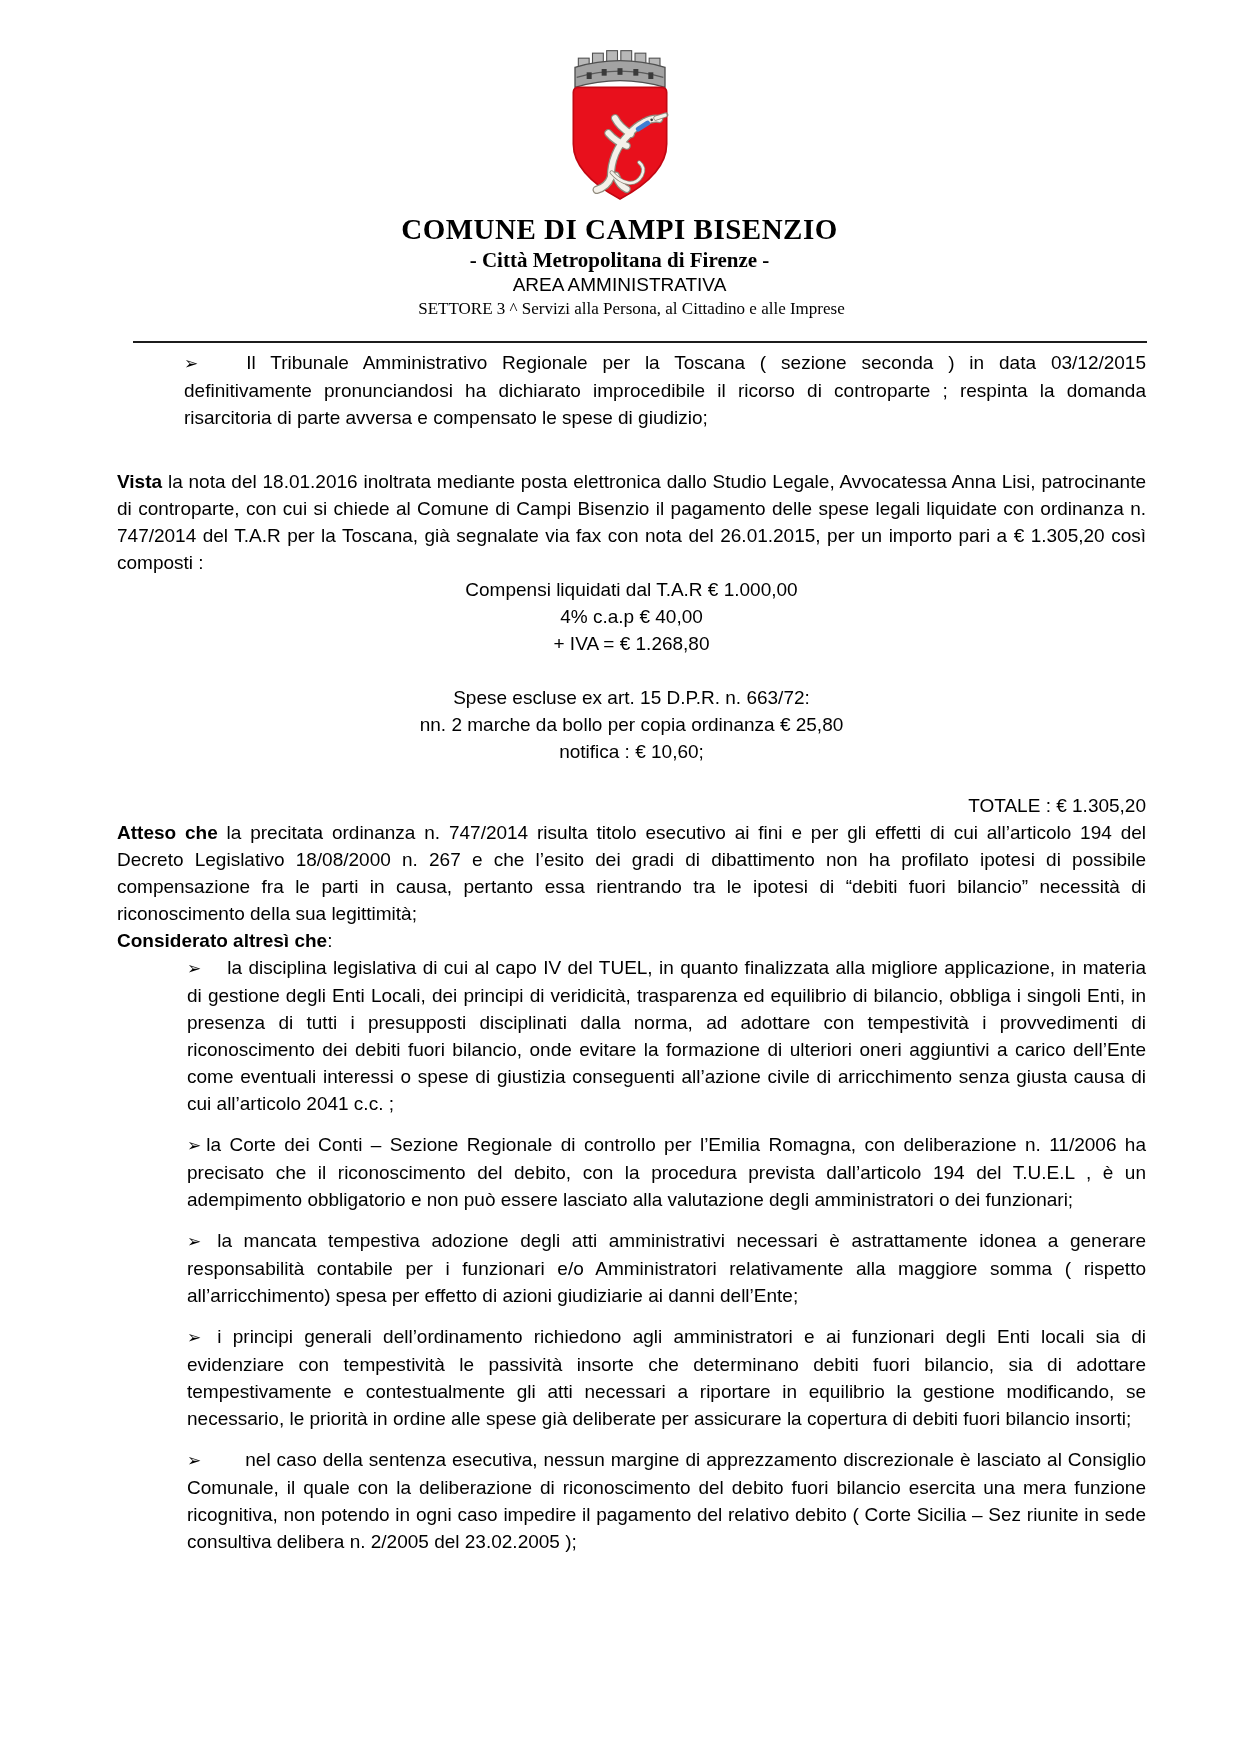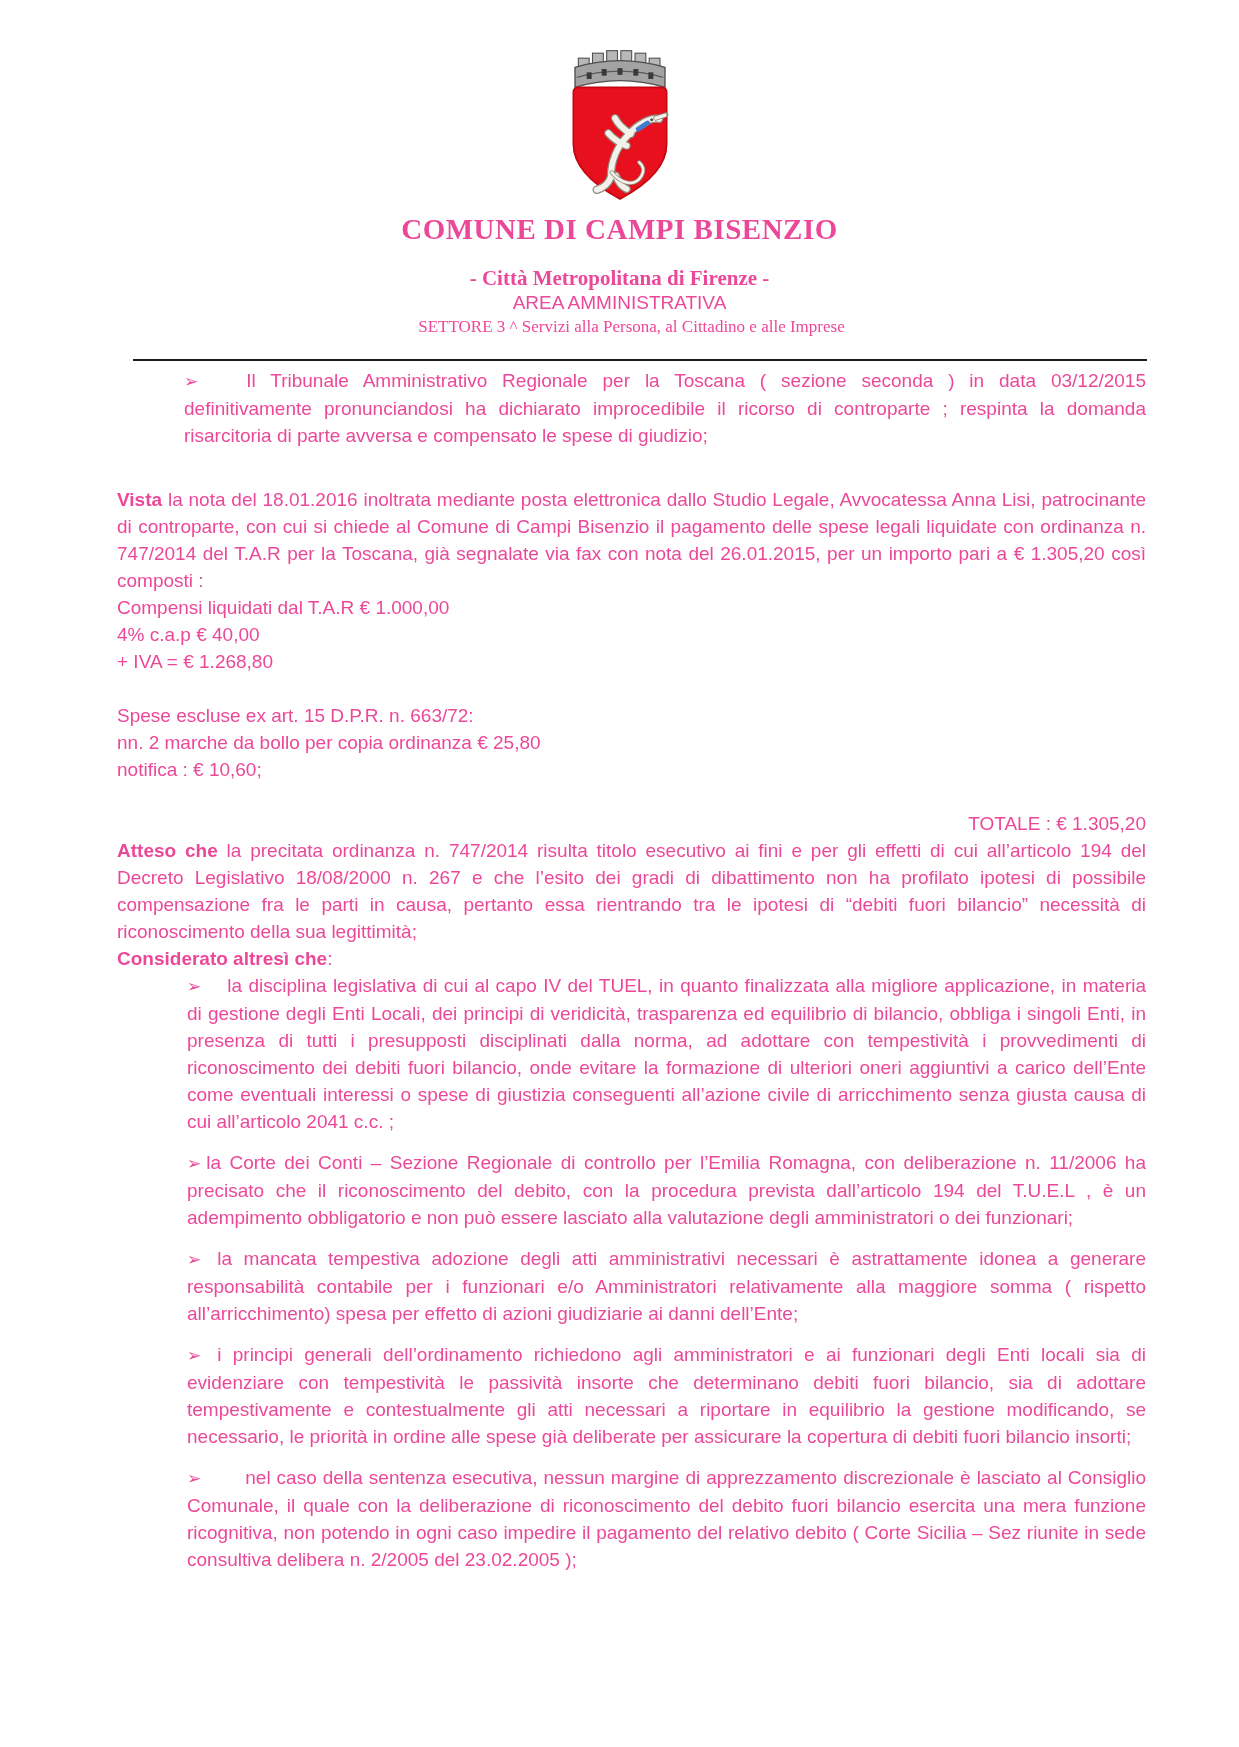--- a/index.html
+++ b/index.html
@@ -1,35 +1,35 @@
 <!DOCTYPE html>
 <html><head>
 <meta charset="utf-8">
 <style>
   html,body{margin:0;padding:0;background:#e9e9e9;}
   .page{
     position:relative;
     width:1239px;height:1747px;
     margin:0 auto;
     background:#ffffff;
-    color:#ec4899;
+    color:#000000;
     font-family:"Liberation Sans","DejaVu Sans",sans-serif;
     overflow:hidden;
   }
   
   .header{ text-align:center; padding-top:40px; }
   .crest{ display:block; margin:0 auto; }
   .title{
     font-family:"Liberation Serif","DejaVu Serif",serif;
     font-weight:bold; font-size:29px; letter-spacing:.5px;
     margin-top:6px; line-height:1.1;
   }
   .subtitle{
     font-family:"Liberation Serif","DejaVu Serif",serif;
-    font-weight:bold; font-size:21px; line-height:1.2; margin-top:20px;
+    font-weight:bold; font-size:21px; line-height:1.2; margin-top:2px;
   }
   .area{
     font-family:Liberation Sans, sans-serif;
     font-size:19px; line-height:1.2; margin-top:1px;
   }
   .settore{
     font-family:"Liberation Serif","DejaVu Serif",serif;
     font-size:17px; line-height:1.25; margin-top:1px;padding-left:24px;
   }
   .rule{
@@ -42,21 +42,21 @@
     padding:6px 93px 0 117px;
     font-size:19px; line-height:27px;
     text-align:justify;
   }
   .body p{ margin:0; }
   .li{ position:relative; }
   .blt{ font-size:17px; }
   .intro{ padding-left:67px; margin-bottom:37px; }
   .intro .blt{ margin-right:48px; }
   .vista{ margin-bottom:16px; }
-  .block{ margin-bottom:27px; text-align:left; }
+  .block{ margin-bottom:27px; text-align:center; }
   .totale{ margin-bottom:27px; text-align:right; }
   .atteso{ margin-bottom:27px; }
   .considerato{ margin-bottom:23px; text-align:left; }
   .bullets{ padding-left:70px; }
   .bullets .li{ margin-bottom:14px; }
   .g-wide  .blt{ margin-right:44px; }
   .g-mid   .blt{ margin-right:26px; }
   .g-small .blt{ margin-right:16px; }
   .g-tight .blt{ margin-right:5px; }
   b{ font-weight:bold; }

